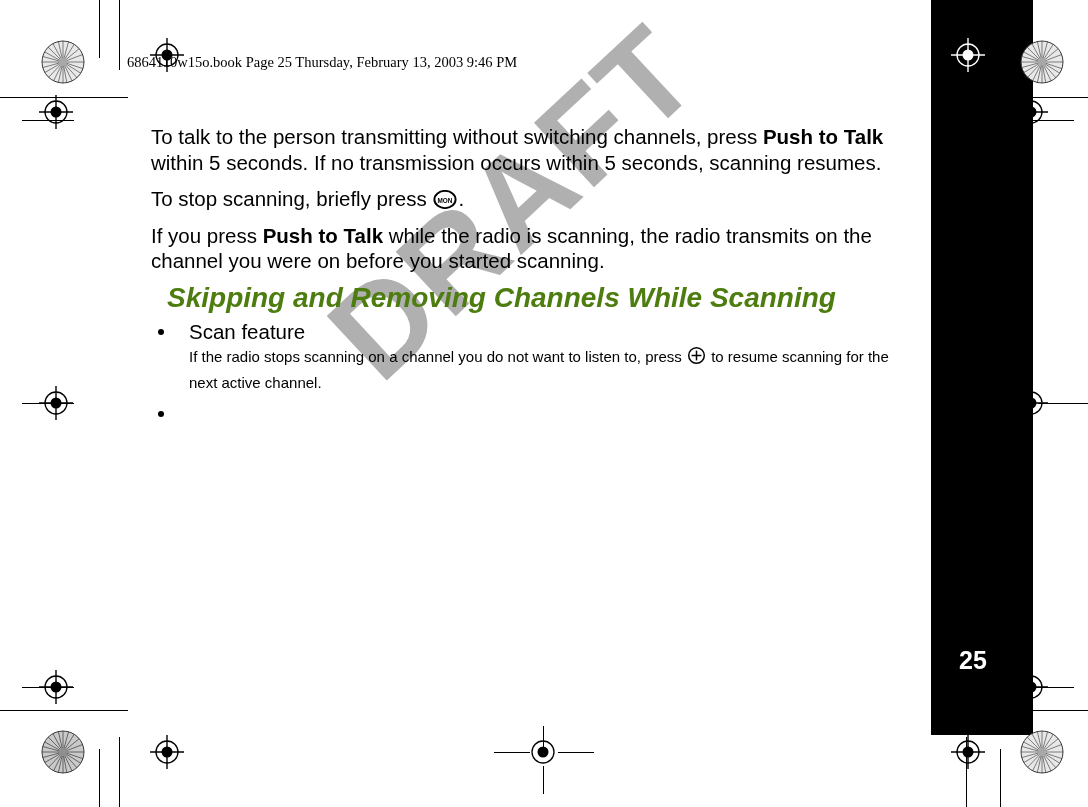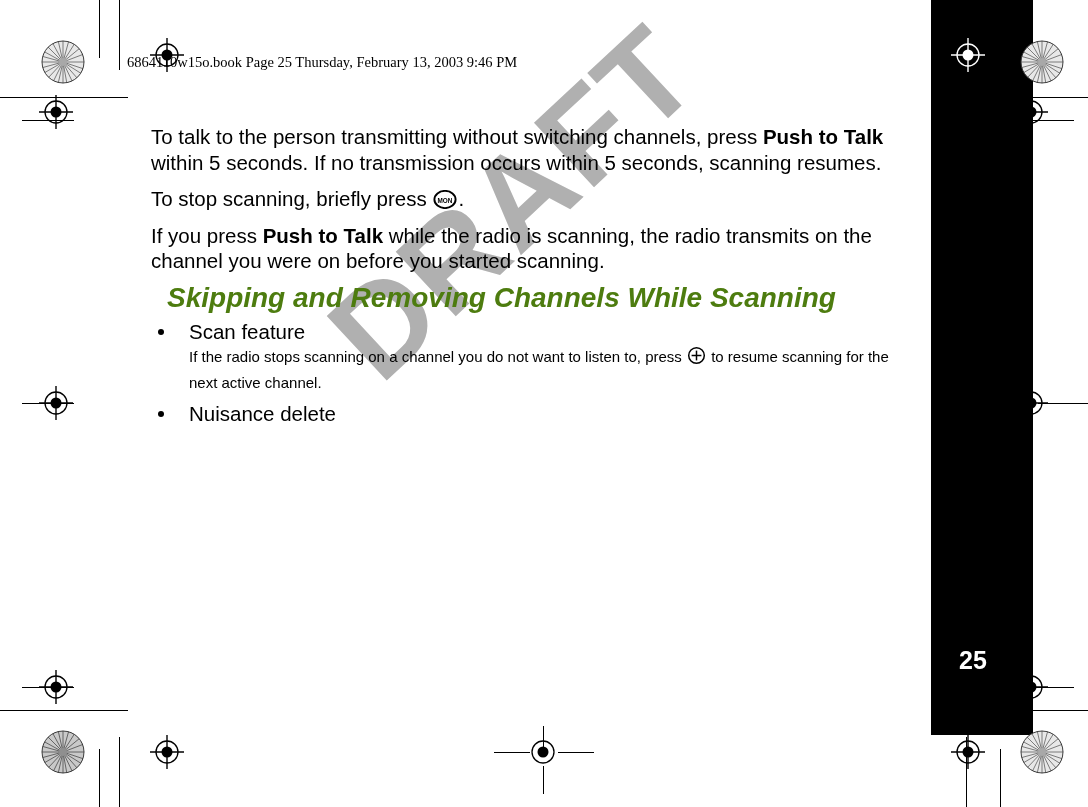--- a/index.html
+++ b/index.html
@@ -491,19 +491,18 @@
         <span class="dot"></span>
         <div class="bullet-title">Scan feature</div>
         <div class="bullet-body"><span>If the radio stops scanning on a channel you do not want to listen to, press </span><span class="key-icon"><svg width="19" height="19" viewBox="0 0 19 19">
                 <circle cx="9.5" cy="9.5" r="7.8" fill="none" stroke="#000" stroke-width="1.5"></circle>
                 <line x1="9.5" y1="4.6" x2="9.5" y2="14.4" stroke="#000" stroke-width="1.5"></line>
                 <line x1="4.6" y1="9.5" x2="14.4" y2="9.5" stroke="#000" stroke-width="1.5"></line>
               </svg></span><span> to resume scanning for the next active channel.</span></div>
       </li>
       <li>
         <span class="dot"></span>
-        <div class="bullet-title">Nuisance delete</div>
       </li>
     </ul>
 
   </div>
 
 </div>
 
 </body></html>

